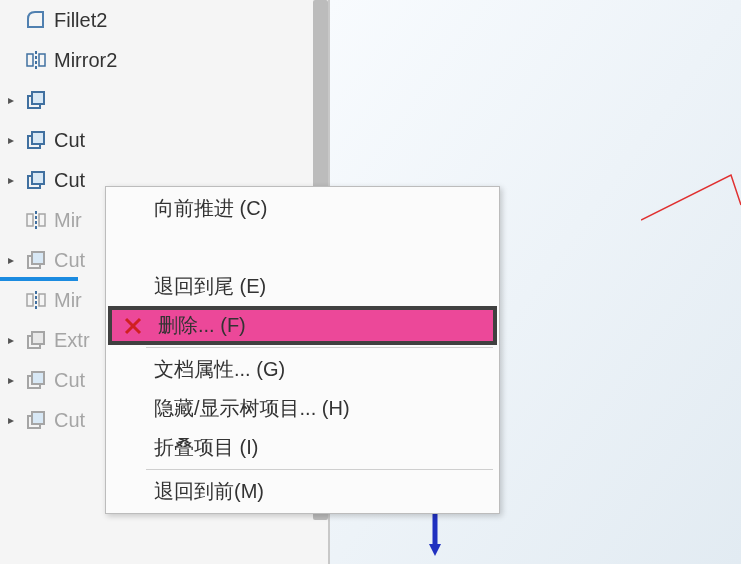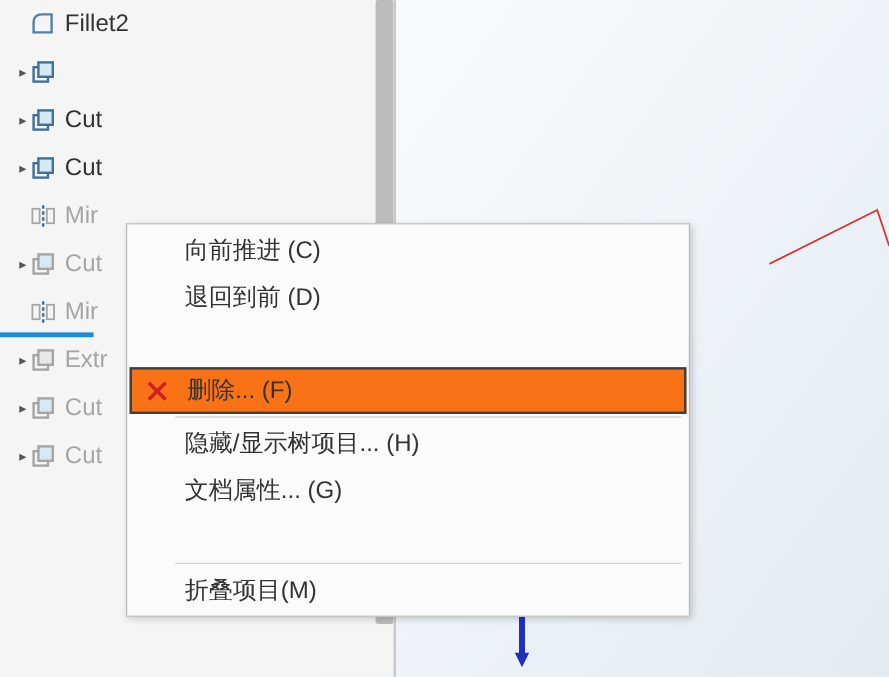--- a/index.html
+++ b/index.html
@@ -30,21 +30,20 @@
       height: 520px;
       background: #bcbcbc;
       border-radius: 2px;
     }
     .tree-item {
       display: flex;
       align-items: center;
       height: 40px;
       padding-left: 8px;
       white-space: nowrap;
-      text-align: right;
     }
     .tree-item .expand {
       width: 14px;
       font-size: 12px;
       color: #555;
       visibility: hidden;
     }
     .tree-item.expandable .expand {
       visibility: visible;
     }
@@ -97,38 +96,38 @@
       position: absolute;
       right: 0;
       top: 170px;
       width: 100px;
       height: 60px;
     }
     .context-menu {
       position: absolute;
       left: 105px;
       top: 186px;
-      width: 470px;
+      width: 395px;
       background: #fbfbfb;
       border: 1px solid #bcbcbc;
       box-shadow: 2px 2px 6px rgba(0,0,0,0.2);
       padding: 2px;
       z-index: 10;
     }
     .menu-item {
       display: flex;
       align-items: center;
       height: 39px;
       padding-left: 8px;
       font-size: 20px;
       cursor: default;
     }
     .menu-item.highlight {
-      border: 2px solid #404040;
-      background: #f97316;
+      border: 4px solid #404040;
+      background: #ec4899;
     }
     .menu-item .mi-icon {
       width: 26px;
       height: 26px;
       display: flex;
       align-items: center;
       justify-content: center;
       margin-right: 12px;
     }
     .menu-sep {
@@ -144,20 +143,31 @@
   <div class="rollback-bar"></div>
   <div id="tree-container">
       <div class="tree-item">
         <span class="expand">▸</span>
         <span class="icon">
           <svg width="22" height="22" viewBox="0 0 22 22">
             <path d="M3 18 L3 10 Q3 3 10 3 L18 3 L18 18 Z" fill="none" stroke="#5080b0" stroke-width="2"></path>
           </svg>
         </span>
         <span class="label">Fillet2</span>
+      </div>
+      <div class="tree-item">
+        <span class="expand">▸</span>
+        <span class="icon">
+          <svg width="22" height="22" viewBox="0 0 22 22">
+            <rect x="2" y="5" width="6" height="12" fill="none" stroke="#4070a0" stroke-width="1.5"></rect>
+            <rect x="14" y="5" width="6" height="12" fill="none" stroke="#4070a0" stroke-width="1.5"></rect>
+            <line x1="11" y1="2" x2="11" y2="20" stroke="#4070a0" stroke-width="2" stroke-dasharray="3,2"></line>
+          </svg>
+        </span>
+        <span class="label">Mirror2</span>
       </div>
       <div class="tree-item expandable">
         <span class="expand">▸</span>
         <span class="icon">
           <svg width="22" height="22" viewBox="0 0 22 22">
             <rect x="3" y="7" width="12" height="12" fill="none" stroke="#4070a0" stroke-width="2"></rect>
             <rect x="7" y="3" width="12" height="12" fill="#d8e8f5" stroke="#4070a0" stroke-width="2"></rect>
           </svg>
         </span>
       </div>
@@ -263,44 +273,45 @@
   <rect x="14" y="14" width="12" height="12" fill="#20a040"></rect>
 </svg>
 
 <div class="context-menu" id="context-menu">
     <div class="menu-item">
       <span class="mi-icon"></span>
       <span>向前推进 (C)</span>
     </div>
     <div class="menu-item">
       <span class="mi-icon"></span>
-      <span>退回到前 (D)</span>
-    </div>
-    <div class="menu-item">
-      <span class="mi-icon"></span>
+    </div>
+    <div class="menu-item">
+      <span class="mi-icon"></span>
+      <span>退回到尾 (E)</span>
     </div>
     <div class="menu-item highlight">
       <span class="mi-icon">
         <svg width="22" height="22" viewBox="0 0 22 22">
           <line x1="4" y1="4" x2="18" y2="18" stroke="#d02020" stroke-width="3"></line>
           <line x1="18" y1="4" x2="4" y2="18" stroke="#d02020" stroke-width="3"></line>
         </svg>
       </span>
       <span>删除... (F)</span>
     </div>
     <div class="menu-sep"></div>
     <div class="menu-item">
       <span class="mi-icon"></span>
+      <span>文档属性... (G)</span>
+    </div>
+    <div class="menu-item">
+      <span class="mi-icon"></span>
       <span>隐藏/显示树项目... (H)</span>
     </div>
     <div class="menu-item">
       <span class="mi-icon"></span>
-      <span>文档属性... (G)</span>
-    </div>
-    <div class="menu-item">
-      <span class="mi-icon"></span>
+      <span>折叠项目 (I)</span>
     </div>
     <div class="menu-sep"></div>
     <div class="menu-item">
       <span class="mi-icon"></span>
-      <span>折叠项目(M)</span>
+      <span>退回到前(M)</span>
     </div>
   </div>
 
 </body></html>

